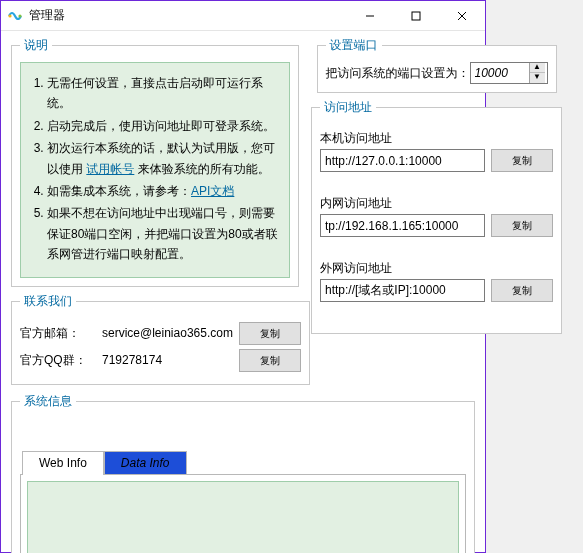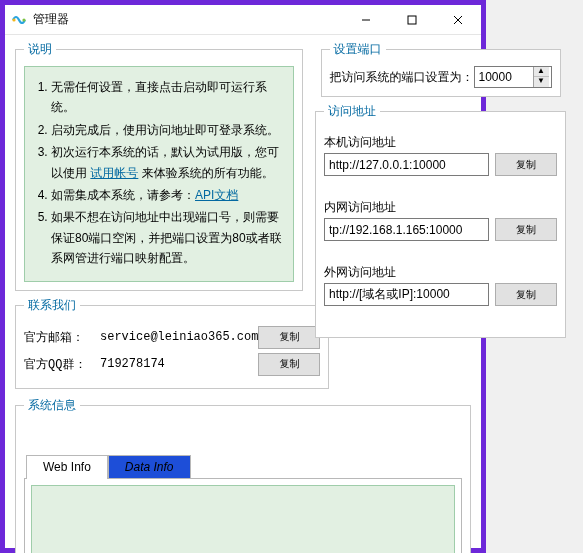--- a/index.html
+++ b/index.html
@@ -9,21 +9,21 @@
     font-size: 12px;
     background: #f0f0f0;
     width: 583px;
     height: 553px;
     overflow: hidden;
   }
   .window {
     width: 486px;
     height: 553px;
     background: #fff;
-    border: 5px solid #6d28d9;
+    border: 1px solid #6d28d9;
     display: flex;
     flex-direction: column;
   }
   .titlebar {
     height: 30px;
     display: flex;
     align-items: center;
     background: #fff;
     border-bottom: 1px solid #e5e5e5;
     padding-left: 6px;
@@ -77,21 +77,21 @@
     margin: 0;
     padding-left: 20px;
   }
   .explain-box li { margin-bottom: 2px; }
   .explain-box a { color: #0369a1; text-decoration: underline; }
 
   .row {
     display: flex;
     align-items: center;
     margin: 4px 0;
-    font-family: Liberation Mono, monospace;
+    gap: 6px;
   }
   .row-label { width: 76px; }
   .row-value { flex:1; }
   .btn {
     border: 1px solid #adadad;
     background: #e1e1e1;
     height: 23px;
     min-width: 62px;
     text-align: center;
     line-height: 21px;
@@ -103,21 +103,21 @@
   .port-label { flex:0 0 auto; }
   .spinner {
     display:flex; align-items:center;
     border: 1px solid #7a7a7a;
     height: 22px;
     width: 78px;
     background:#fff;
   }
   .spinner input {
     border:0; width: 58px; height:20px; padding: 0 4px;
-    font-size:12px; outline:none;
+    font-size:12px; outline:none;font-style:italic;
   }
   .spinner .spin-btns {
     width:16px; display:flex; flex-direction:column;
     border-left:1px solid #a0a0a0;
   }
   .spinner .spin-btns div {
     height:10px; font-size:8px; line-height:8px;
     text-align:center; background:#e8e8e8;
     border-bottom:1px solid #c0c0c0;
     cursor:pointer;

